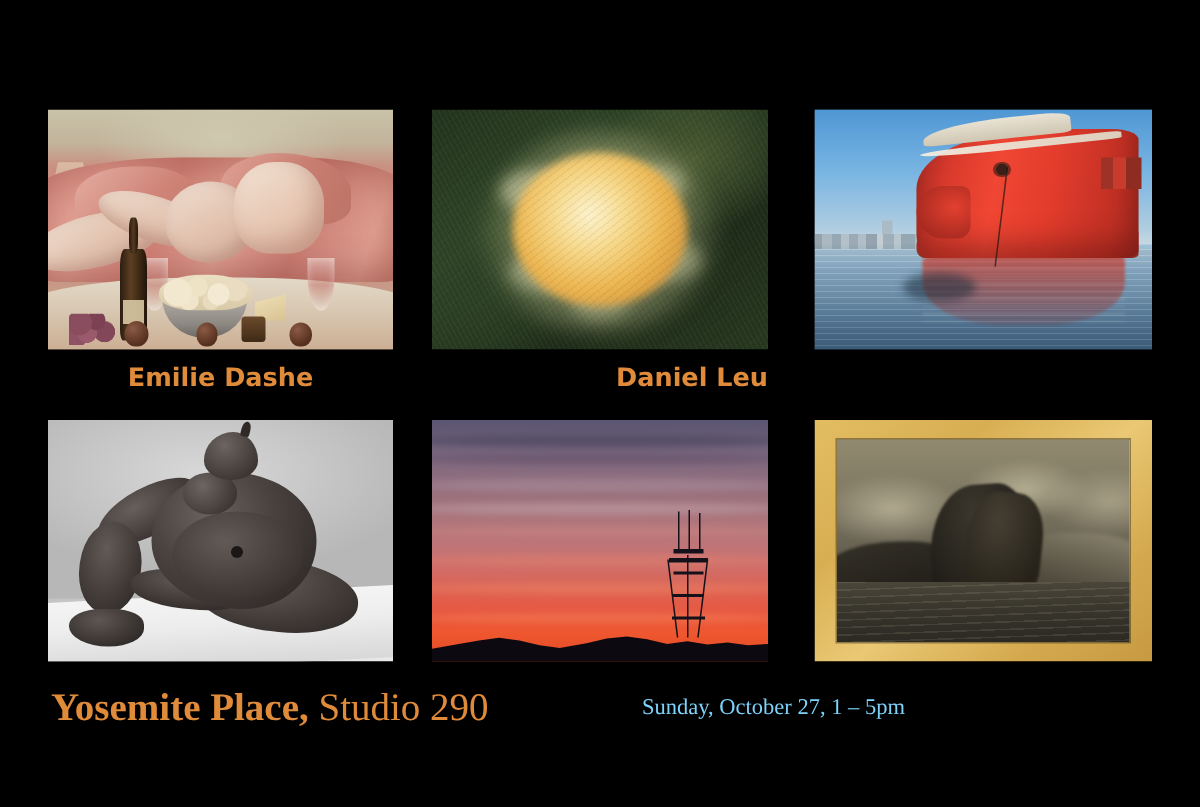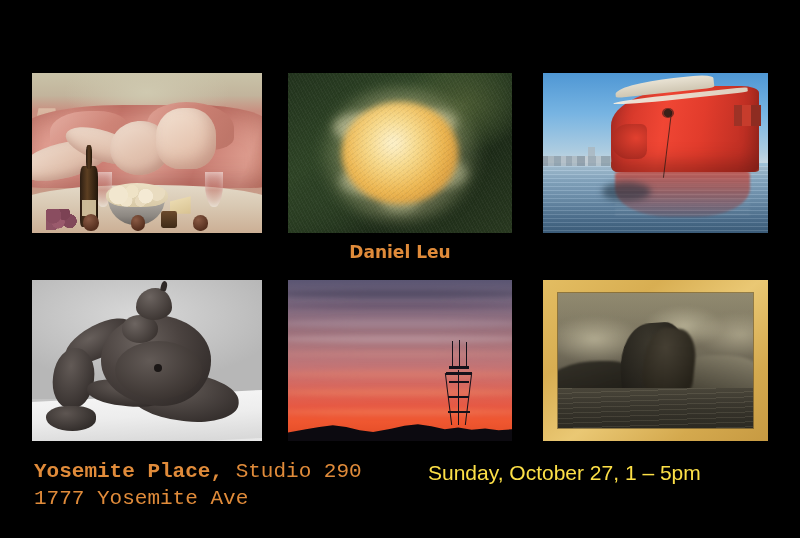--- a/index.html
+++ b/index.html
@@ -58,33 +58,33 @@
     line-height: 19px;
     white-space: pre-line;
   }
 
   
   .footer-left {
     position: absolute;
     left: 34px;
     top: 458px;
     color: #e08b3a;
-    font-family: Liberation Mono, monospace;
-    font-size: 21px;
+    font-family: Liberation Serif, serif;
+    font-size: 26px;
     line-height: 27px;
   }
   .footer-left .venue { font-weight: bold; }
   .footer-left .studio { font-weight: normal; }
   .footer-right {
     position: absolute;
     left: 428px;
     top: 459px;
-    color: #fde047;
-    font-family: Liberation Sans, sans-serif;
-    font-size: 21px;
+    color: #7dd3fc;
+    font-family: Liberation Serif, serif;
+    font-size: 15px;
     line-height: 27px;
     white-space: nowrap;
   }
 
   
   .art-painting {
     background:
       radial-gradient(ellipse 60% 40% at 50% 12%, #cfc9b0 0%, rgba(207,201,176,0) 60%),
       linear-gradient(180deg, #c9c3a8 0%, #c2b49c 14%, #c98f80 24%, #cf8f80 40%, #c98577 60%, #c7a08c 78%, #c8ab92 100%);
   }
@@ -535,30 +535,31 @@
       <div class="bottle"></div>
       <div class="bowl"></div>
       <div class="popcorn"></div>
       <div class="cheese"></div>
       <div class="jar"></div>
       <div class="fig1"></div>
       <div class="fig2"></div>
       <div class="fig3"></div>
     </div>
   </div>
+  <div class="caption" style="left:32px; top:243px; width:230px;">Emilie Dashe</div>
 
   <div class="tile" style="left:288px; top:73px; width:224px; height:160px;">
     <div class="art art-flower">
       <div class="halo"></div>
       <div class="petals"></div>
       <div class="bloom"></div>
       <div class="grain"></div>
     </div>
   </div>
-  <div class="caption" style="left:288px; top:243px; width:224px;">Daniel Leu</div>
+  <div class="caption" style="left:288px; top:243px; width:224px;text-align:right;">Daniel Leu</div>
 
   <div class="tile" style="left:543px; top:73px; width:225px; height:160px;">
     <div class="art art-ship">
       <div class="sky"></div>
       <div class="skyline"></div>
       <div class="water"></div>
       <div class="reflection"></div>
       <div class="shadow-l"></div>
       <div class="hull-bottom"></div>
       <div class="hull"></div>
@@ -626,18 +627,17 @@
         <div class="crest2"></div>
         <div class="sea"></div>
       </div>
     </div>
   </div>
 
   <div class="footer-left">
     <div>
       <span class="venue">Yosemite Place,</span><span class="studio"> Studio 290</span>
     </div>
-    <div>1777 Yosemite Ave</div>
   </div>
 
   <div class="footer-right">Sunday, October 27, 1 – 5pm</div>
 
 </div>
 
 </body></html>

